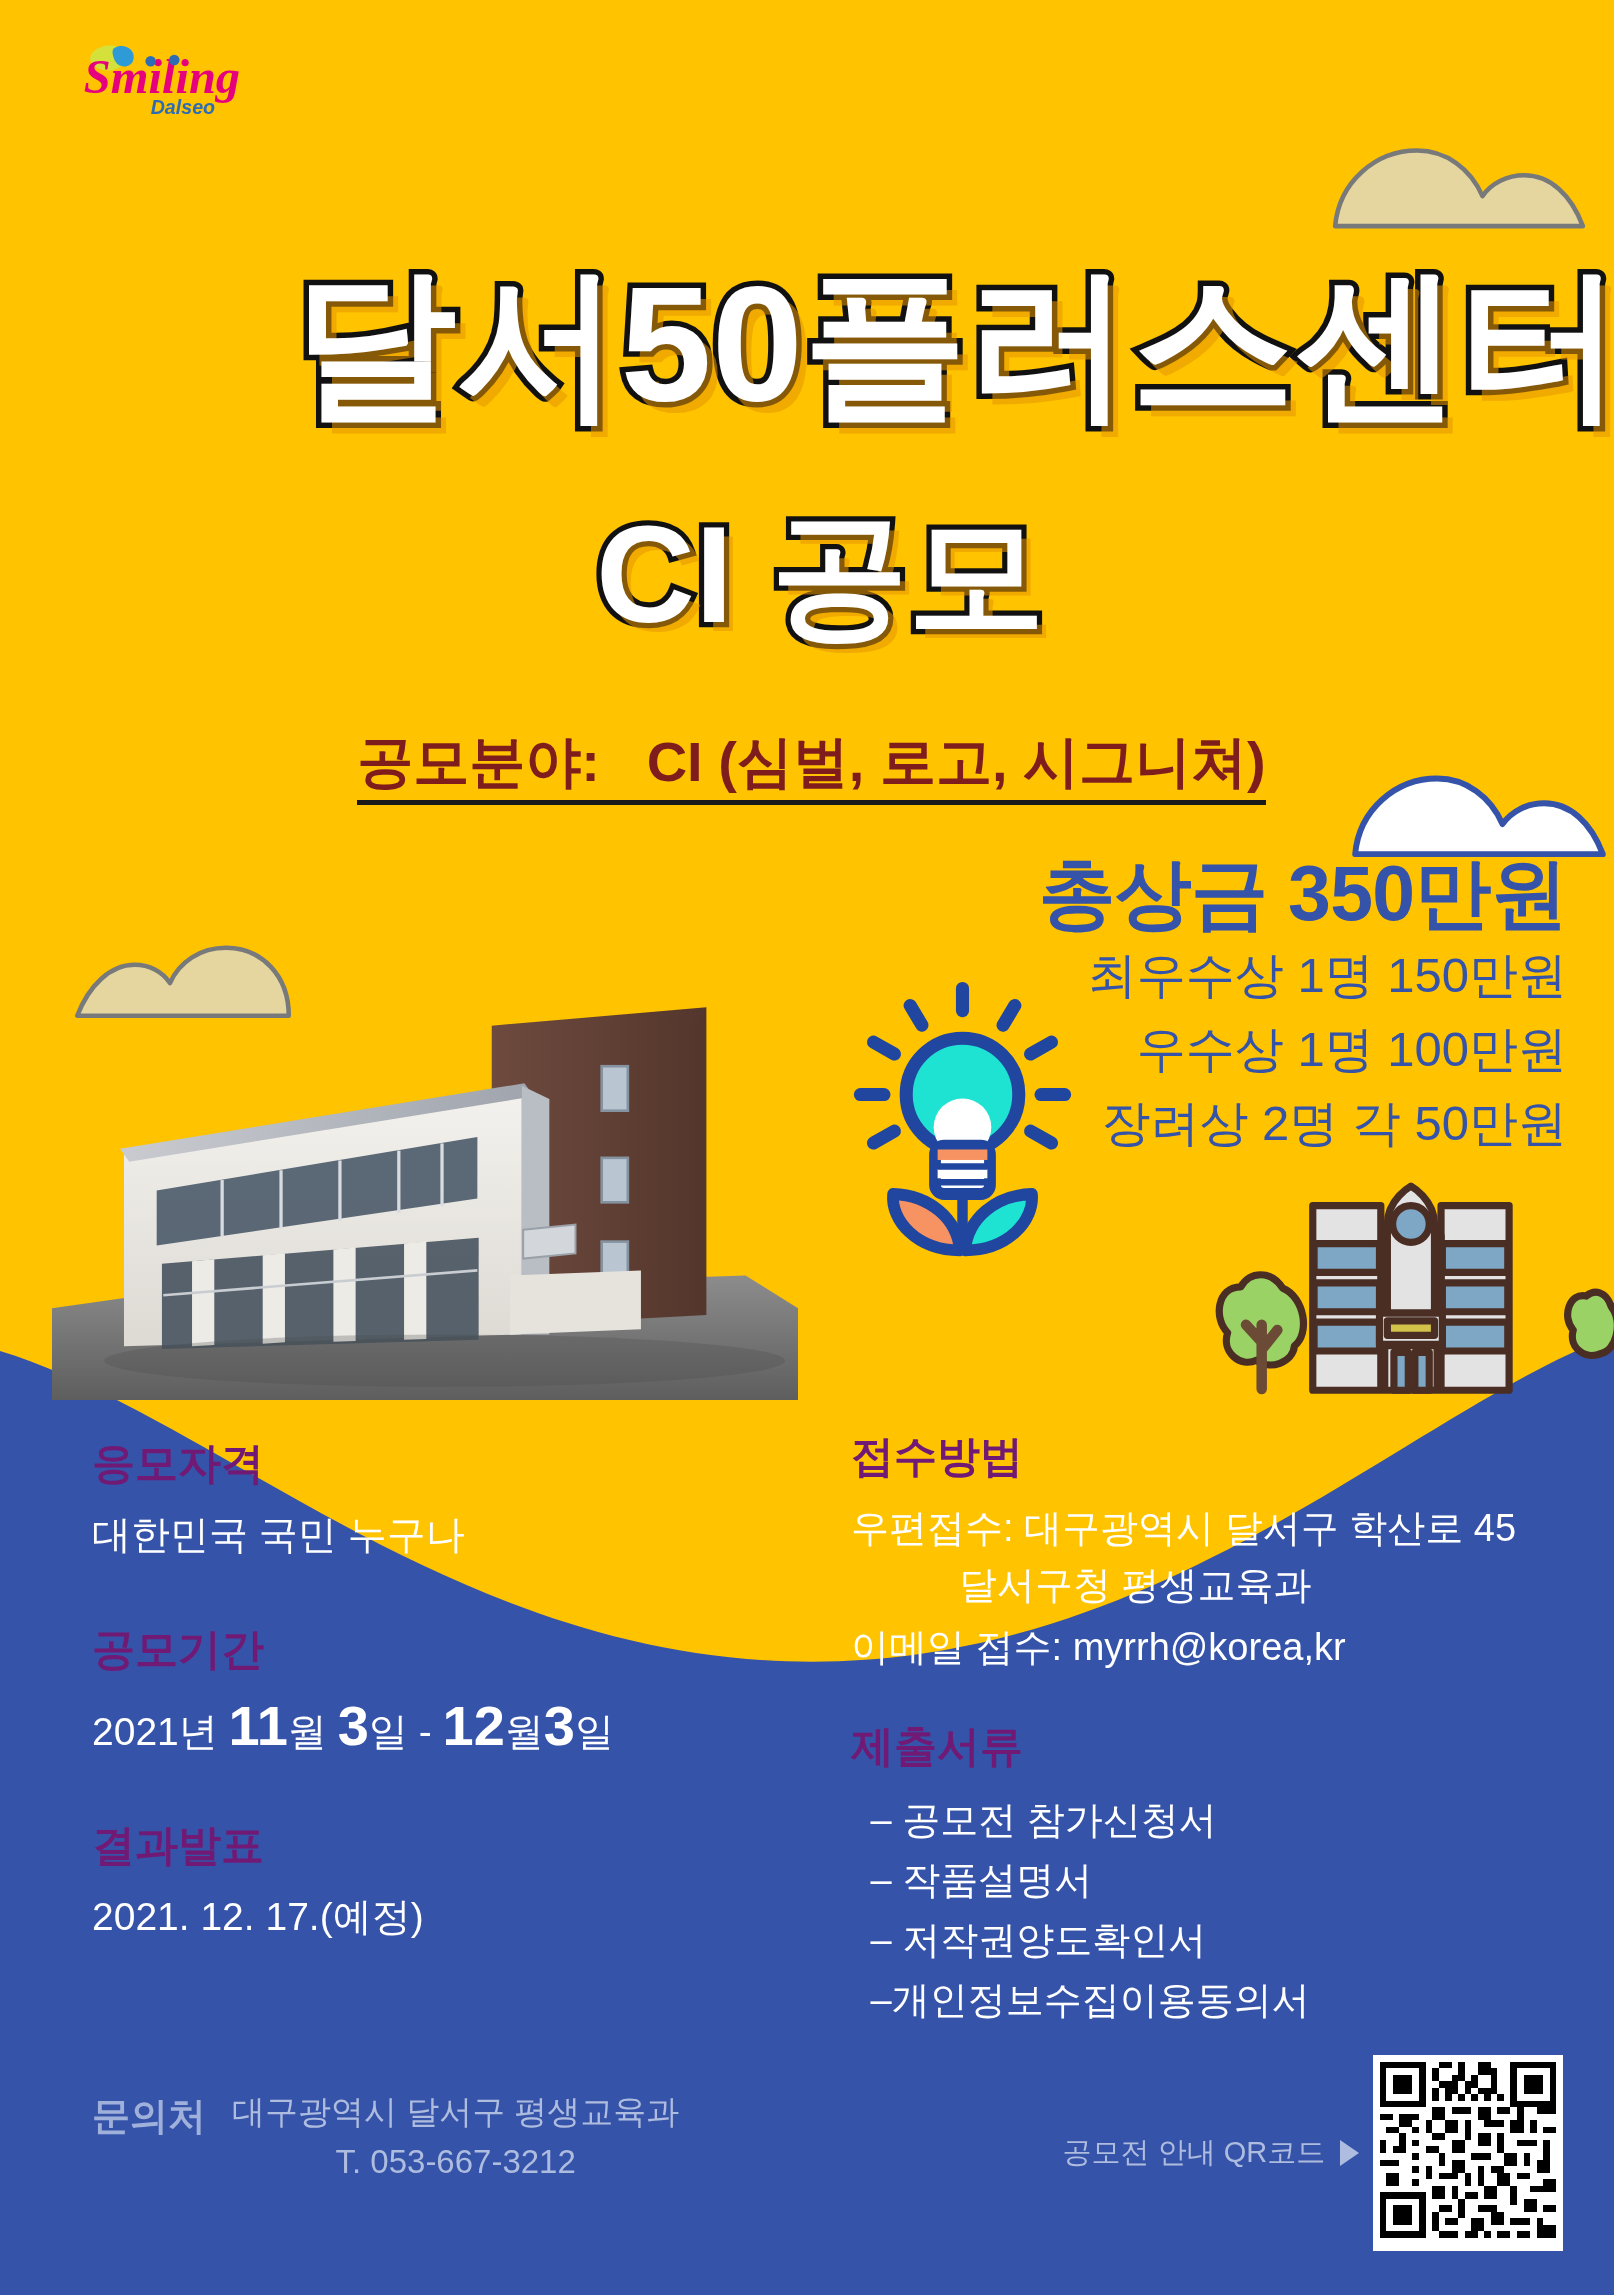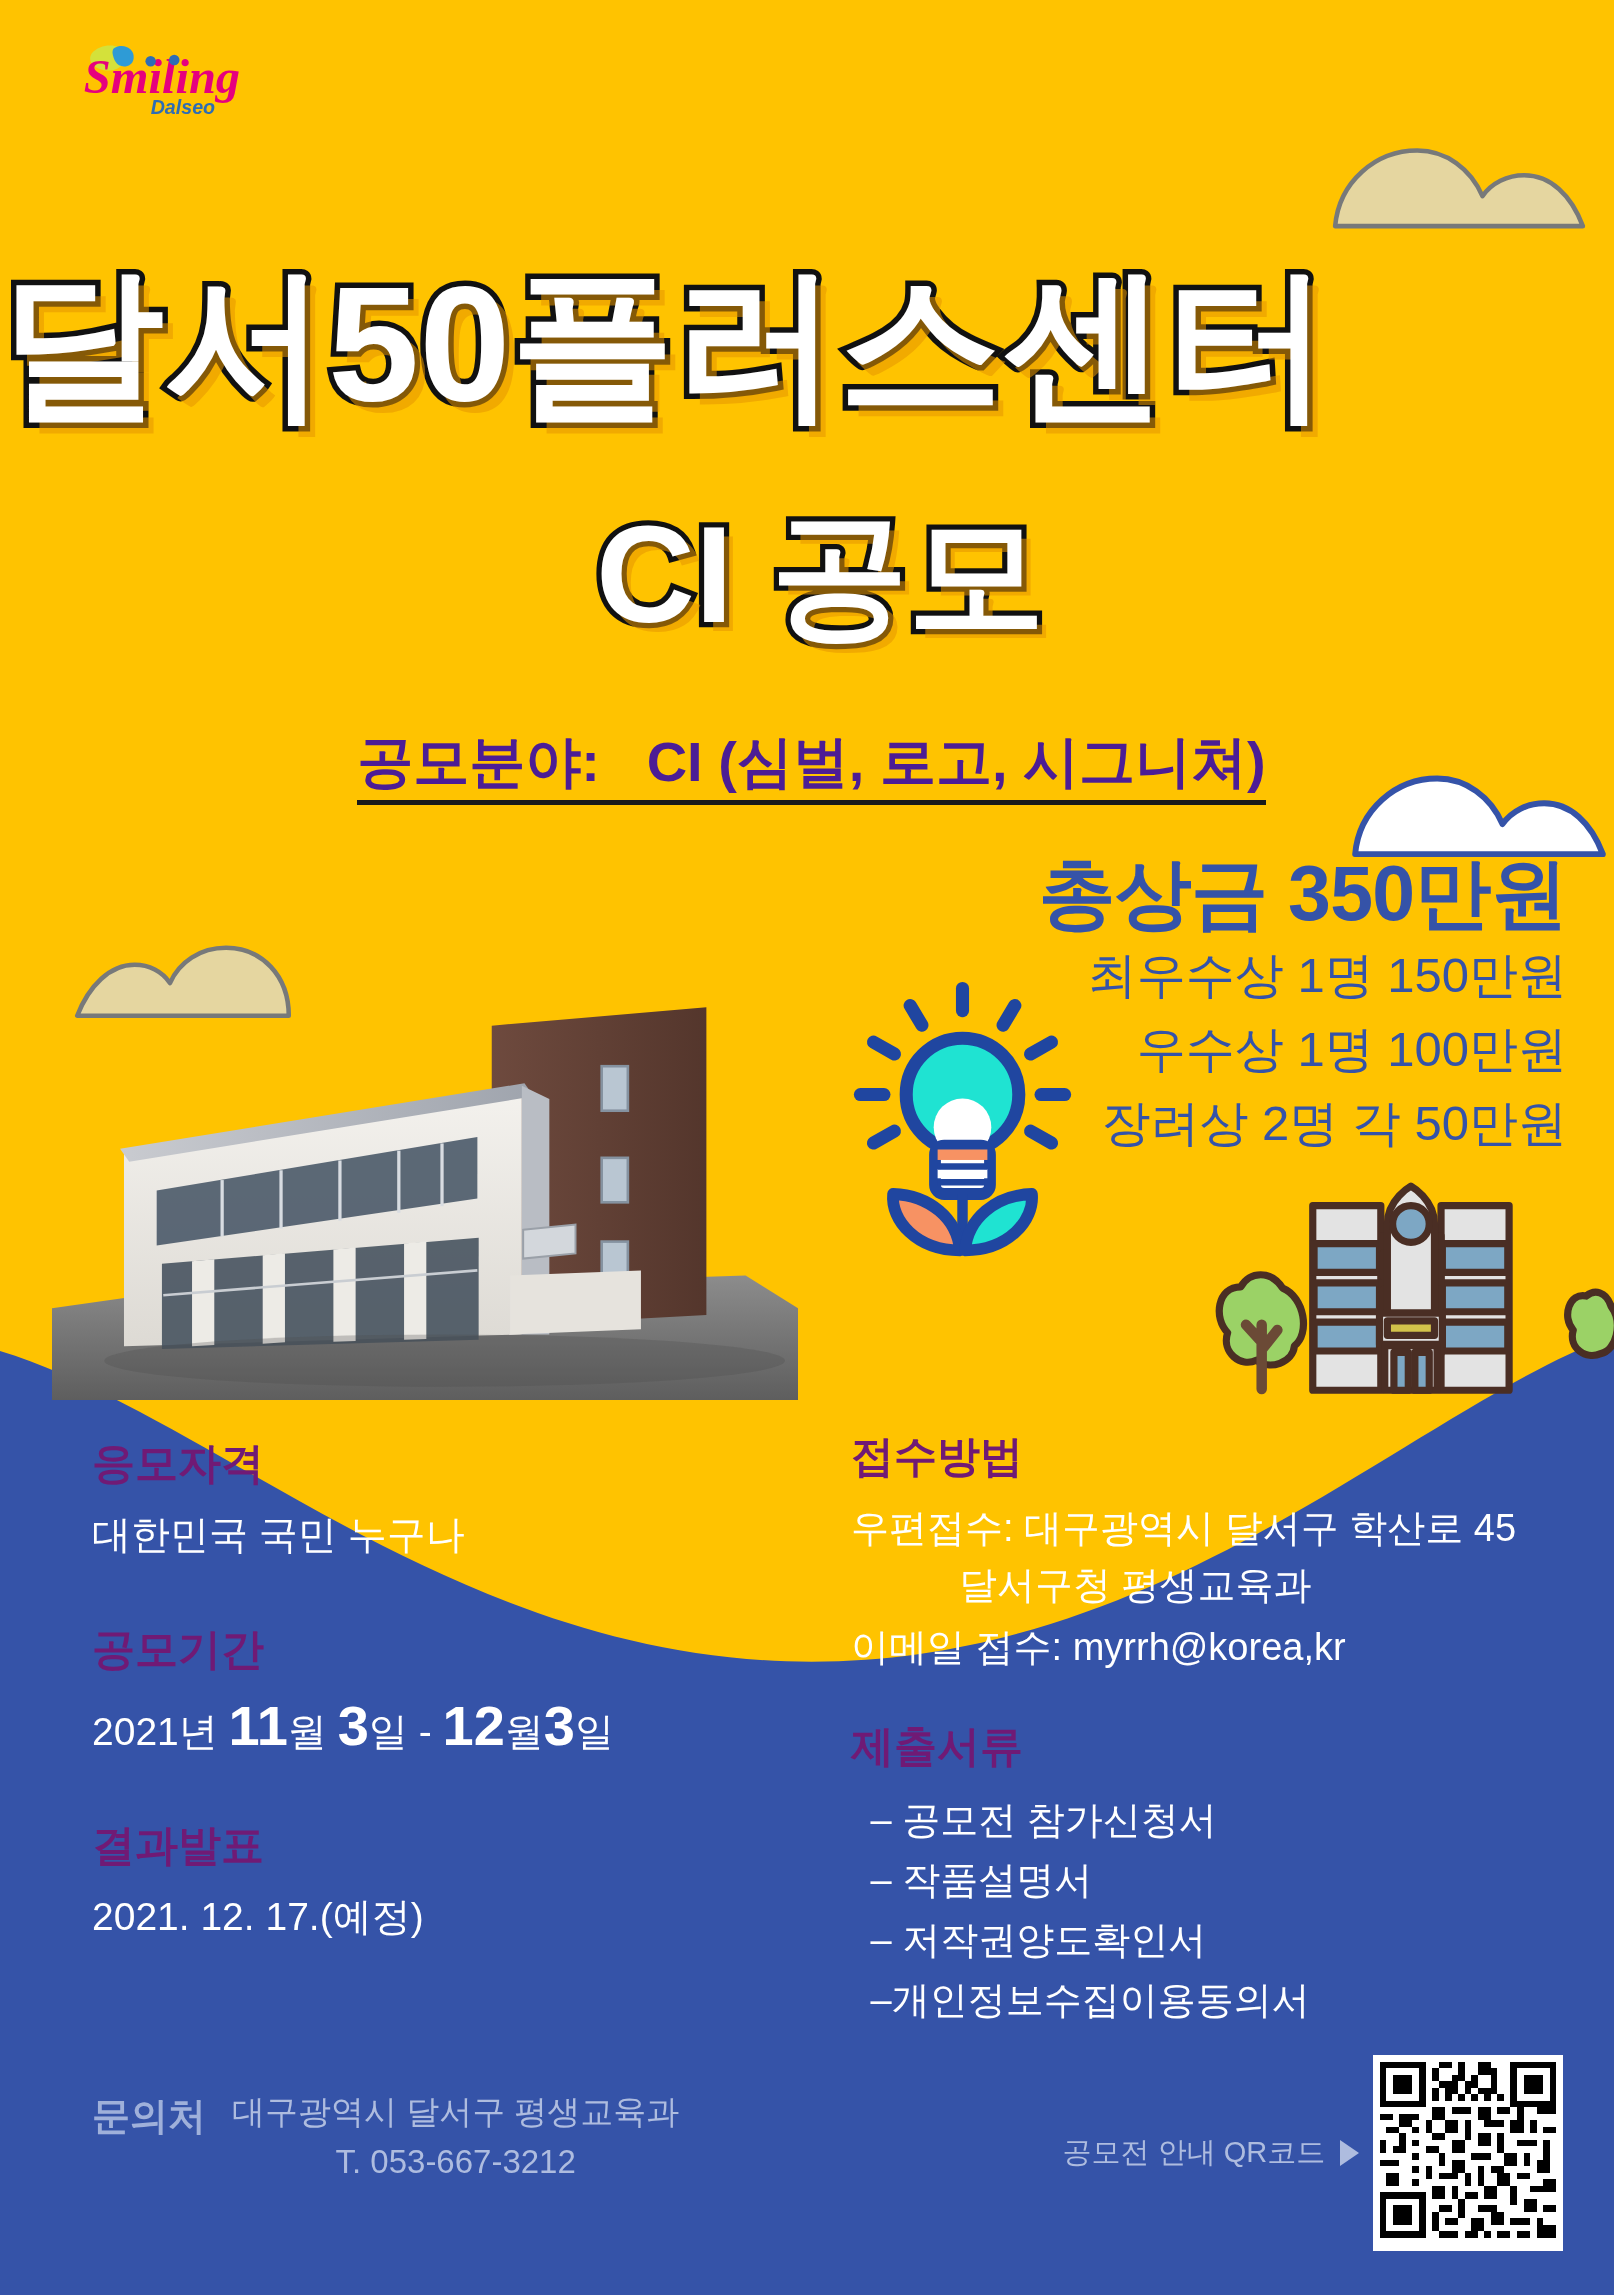--- a/index.html
+++ b/index.html
@@ -50,21 +50,21 @@
     letter-spacing: 2.6px;
     z-index: 10;
     white-space: nowrap;
   }
 
   .title-main {
     position: absolute;
     top: 260px;
     left: 0;
     width: 1623px;
-    text-align: left;
+    text-align: right;
     font-size: 164px;
     font-weight: 900;
     letter-spacing: 0px;
     color: #ffffff;
     z-index: 10;
     white-space: nowrap;
     line-height: 1.02;
     -webkit-text-stroke: 11px #111111;
     paint-order: stroke fill;
     text-shadow: 10.5px 10.5px 0 rgba(230,150,0,0.55);
@@ -87,21 +87,21 @@
   }
 
   .category-line {
     position: absolute;
     top: 725px;
     left: 0;
     width: 1623px;
     text-align: center;
     font-size: 56px;
     font-weight: 700;
-    color: #4c1d95;
+    color: #7f1d1d;
     z-index: 10;
     white-space: nowrap;
   }
   .category-line span.underlined {
     border-bottom: 5.2px solid #1a1a1a;
     padding-bottom: 6.5px;
   }
 
   
   .prize-wrap {

